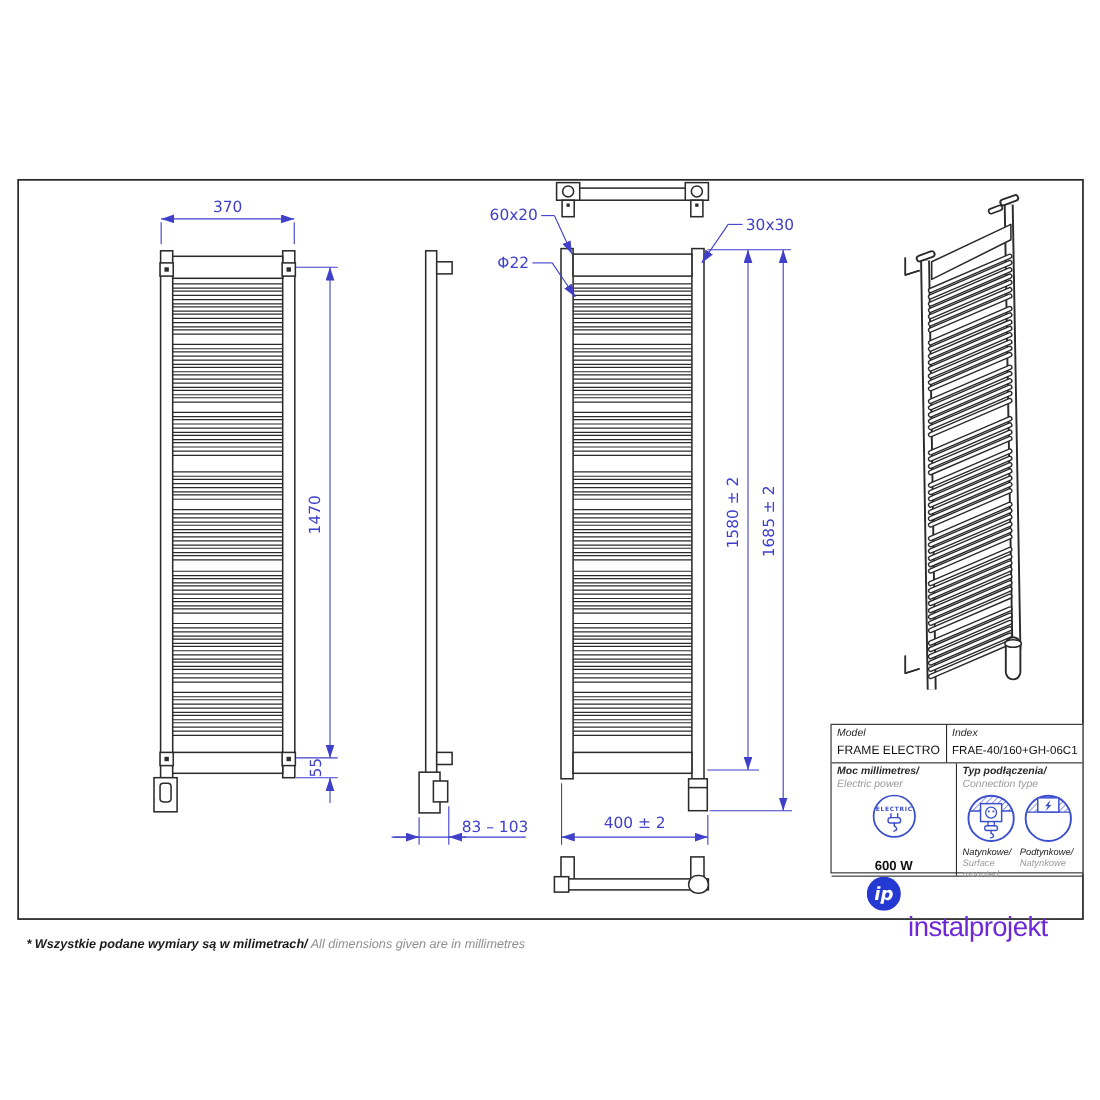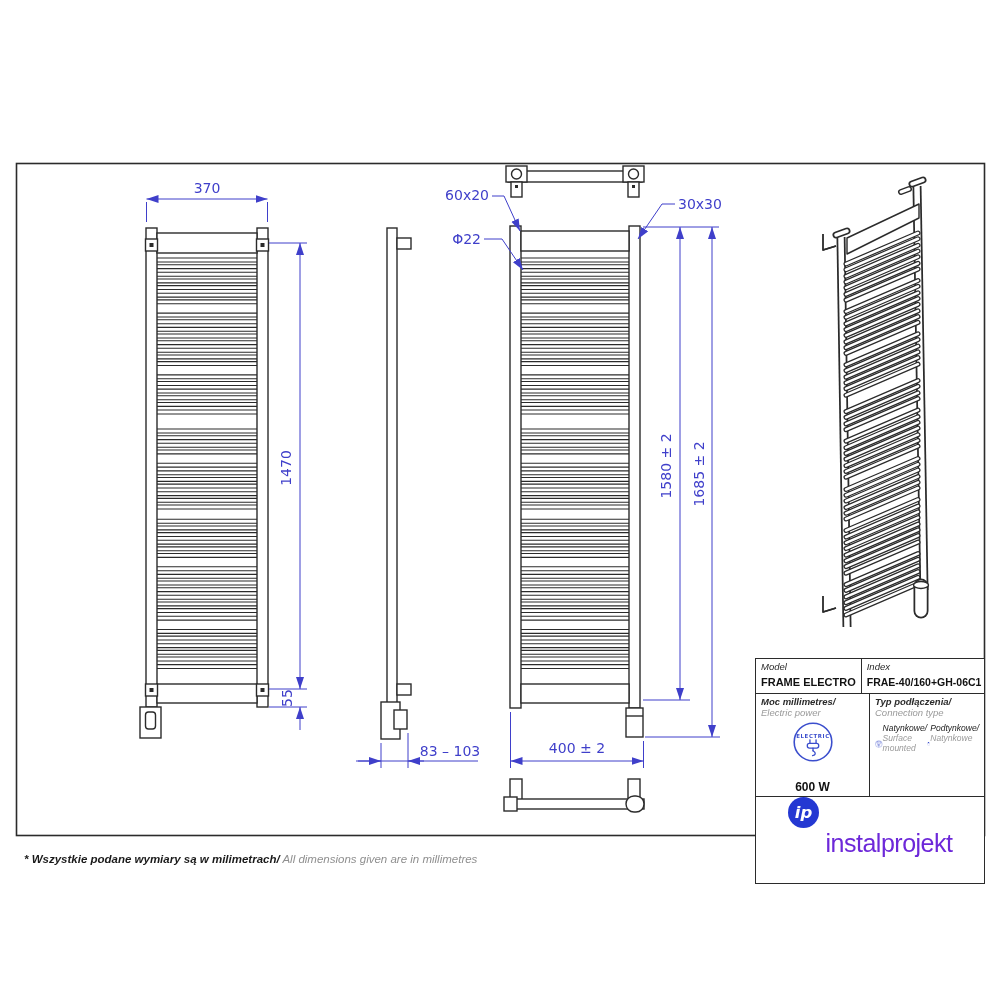--- a/index.html
+++ b/index.html
@@ -6,36 +6,36 @@
   body{width:1000px;height:1000px;position:relative;font-family:"Liberation Sans",sans-serif;overflow:hidden;}
   .page{position:absolute;inset:0;}
   svg text{font-family:"DejaVu Sans",sans-serif;}
   .dimtext{fill:#3f3fca;font-size:14px;}
   .frameline{stroke:#2b2b2b;stroke-width:1.6;fill:none;}
   .draw{stroke:#2b2b2b;stroke-width:1.4;fill:none;}
   .drawf{stroke:#2b2b2b;stroke-width:1.4;fill:#fff;}
   .dark{fill:#2b2b2b;stroke:none;}
   .dim{stroke:#3f3fca;stroke-width:1;fill:none;}
   
-  .spec-table{position:absolute;left:755px;top:658px;width:230px;height:226px;border:1.6px solid #2b2b2b;box-sizing:border-box;background:#fff;}
+  .spec-table{position:absolute;left:755px;top:658px;width:230px;height:136px;border:1.6px solid #2b2b2b;box-sizing:border-box;background:#fff;}
   .trow{display:flex;box-sizing:border-box;}
   .row1{height:35px;border-bottom:1.4px solid #2b2b2b;}
   .row2{height:103px;border-bottom:1.4px solid #2b2b2b;}
   .row3{height:36px;display:flex;align-items:flex-start;justify-content:center;gap:7px;}
   .cell{box-sizing:border-box;padding:2px 5px;}
   .cleft{width:114px;border-right:1.4px solid #2b2b2b;}
   .cright{flex:1;}
   .lbl{font-size:9.5px;font-style:italic;color:#2a2a2a;line-height:11px;}
   .lbl .pl{font-weight:bold;}
   .lbl .en{color:#9a9a9a;font-weight:normal;}
-  .val{font-weight:bold;font-size:11px;color:#111;margin-top:4px;white-space:nowrap;}
+  .val{font-weight:normal;font-size:11px;color:#111;margin-top:4px;white-space:nowrap;}
   .powerbox{display:flex;flex-direction:column;align-items:center;}
   .watts{font-weight:bold;font-size:12px;color:#111;margin-top:17px;}
   .iconrow{display:flex;justify-content:space-around;margin-top:3px;}
-  .iconcol{display:flex;align-items:center;width:52px;}
+  .iconcol{display:flex;flex-direction:column;align-items:center;width:52px;}
   .cap{font-size:8.5px;font-style:italic;color:#222;line-height:10px;margin-top:2px;align-self:flex-start;}
   .cap .en{color:#9a9a9a;}
   .logotext{font-weight:normal;font-size:25px;color:#6d28d9;letter-spacing:-0.5px;margin-top:32px;}
   .footnote{position:absolute;left:24px;top:815px;font-size:11.5px;font-style:italic;white-space:nowrap;margin-top:38px;}
   .fn-pl{font-weight:bold;color:#1a1a1a;}
   .fn-en{color:#8f8f8f;}
 </style>
 </head>
 <body>
 

